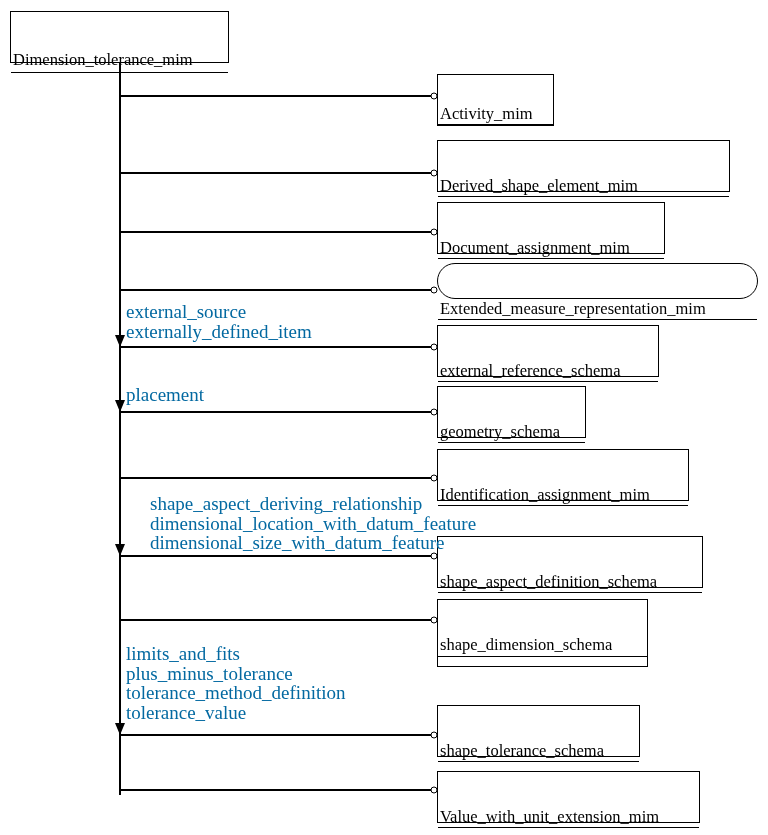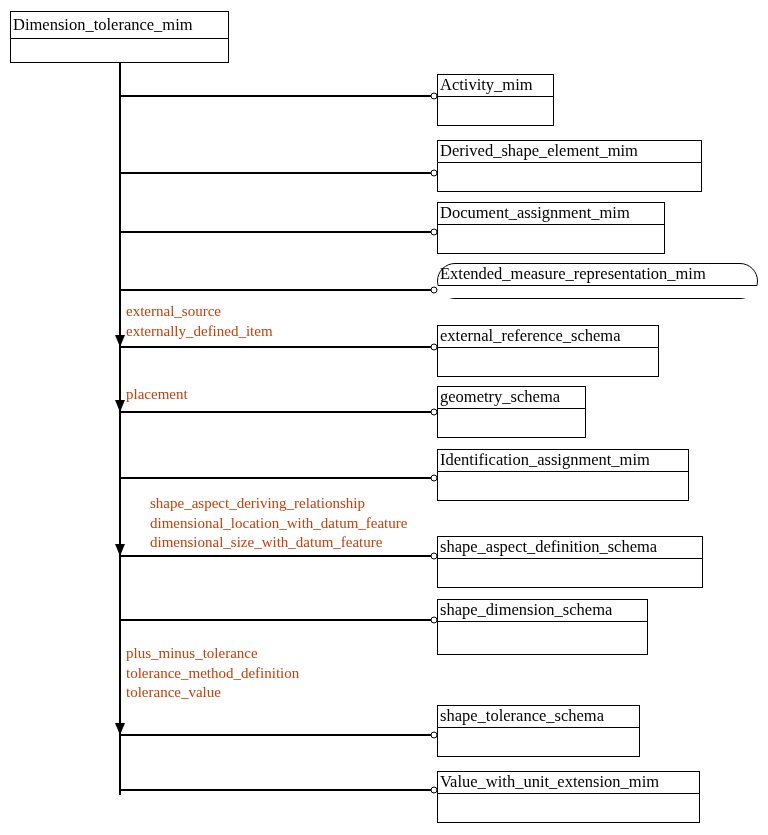--- a/index.html
+++ b/index.html
@@ -37,36 +37,37 @@
   }
   .schema-box .box-title {
     box-sizing: border-box;
     border-bottom: 1px solid #000000;
     font-size: 16.5px;
     line-height: 20px;
     height: 22px;
     padding: 0px 1px 0px 2px;
     white-space: nowrap;
     overflow: visible;
+    margin-top: 35px;
   }
   .schema-box .box-body {
     flex: 1 1 auto;
     background: #ffffff;
   }
   .root-box .box-title {
     height: 27px;
     line-height: 24px;
     padding-top: 1px;
   }
   .branch-label {
     position: absolute;
-    font-size: 15px;
+    font-size: 19px;
     line-height: 19.5px;
     white-space: nowrap;
-    color: #c2410c;
+    color: #0369a1;
   }
   .branch-label div {
     white-space: nowrap;
   }
 </style>
 </head>
 <body>
 
 <div id="diagram">
 
@@ -109,21 +110,21 @@
   <div class="schema-box root-box" id="root-box" style="left: 10px; top: 11px; width: 219px; height: 52px;">
     <div class="box-title">Dimension_tolerance_mim</div>
     <div class="box-body"></div>
   </div>
 
   <div id="boxes-layer">
       <div class="schema-box" style="left: 437px; top: 74px; width: 117px; height: 52px; justify-content: flex-end;">
         <div class="box-title">Activity_mim</div>
         <div class="box-body"></div>
       </div>
-      <div class="schema-box" style="left: 437px; top: 140px; width: 265px; height: 52px;">
+      <div class="schema-box" style="left: 437px; top: 140px; width: 293px; height: 52px;">
         <div class="box-title">Derived_shape_element_mim</div>
         <div class="box-body"></div>
       </div>
       <div class="schema-box" style="left: 437px; top: 202px; width: 228px; height: 52px;">
         <div class="box-title">Document_assignment_mim</div>
         <div class="box-body"></div>
       </div>
       <div class="schema-box" style="left: 437px; top: 263px; width: 321px; height: 36px; border-radius: 20px;">
         <div class="box-title">Extended_measure_representation_mim</div>
         <div class="box-body"></div>
@@ -137,21 +138,21 @@
         <div class="box-body"></div>
       </div>
       <div class="schema-box" style="left: 437px; top: 449px; width: 252px; height: 52px;">
         <div class="box-title">Identification_assignment_mim</div>
         <div class="box-body"></div>
       </div>
       <div class="schema-box" style="left: 437px; top: 536px; width: 266px; height: 52px;">
         <div class="box-title">shape_aspect_definition_schema</div>
         <div class="box-body"></div>
       </div>
-      <div class="schema-box" style="left: 437px; top: 599px; width: 211px; height: 56px; justify-content: flex-end;">
+      <div class="schema-box" style="left: 437px; top: 599px; width: 211px; height: 68px; justify-content: flex-end;">
         <div class="box-title">shape_dimension_schema</div>
         <div class="box-body"></div>
       </div>
       <div class="schema-box" style="left: 437px; top: 705px; width: 203px; height: 52px;">
         <div class="box-title">shape_tolerance_schema</div>
         <div class="box-body"></div>
       </div>
       <div class="schema-box" style="left: 437px; top: 771px; width: 263px; height: 52px;">
         <div class="box-title">Value_with_unit_extension_mim</div>
         <div class="box-body"></div>
@@ -165,19 +166,20 @@
       </div>
       <div class="branch-label" style="left: 126px; top: 385px;">
         <div>placement</div>
       </div>
       <div class="branch-label" style="left: 126px; top: 494px; margin-left: 24px;">
         <div>shape_aspect_deriving_relationship</div>
         <div>dimensional_location_with_datum_feature</div>
         <div>dimensional_size_with_datum_feature</div>
       </div>
       <div class="branch-label" style="left: 126px; top: 644px;">
+        <div>limits_and_fits</div>
         <div>plus_minus_tolerance</div>
         <div>tolerance_method_definition</div>
         <div>tolerance_value</div>
       </div>
     </div>
 
 </div>
 
 </body></html>

